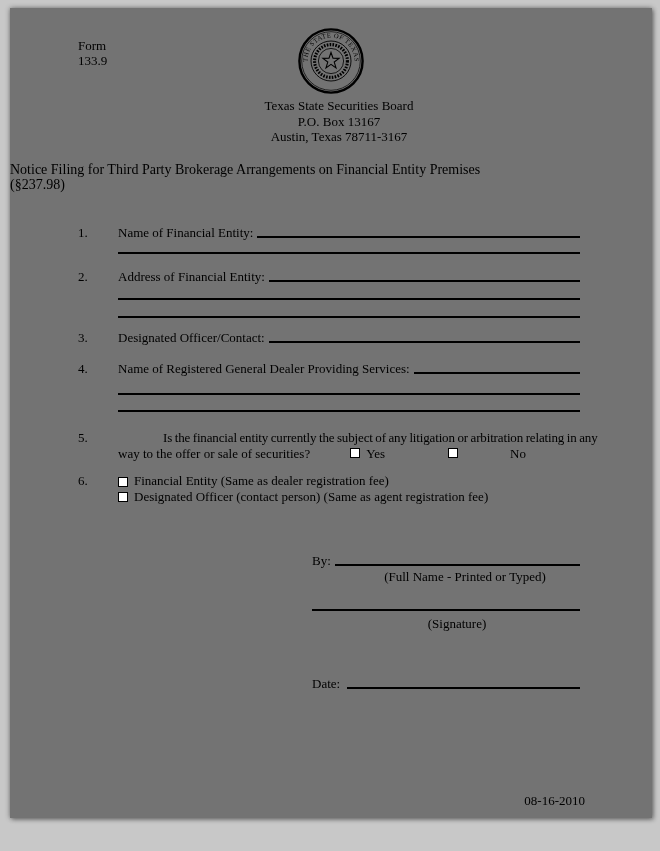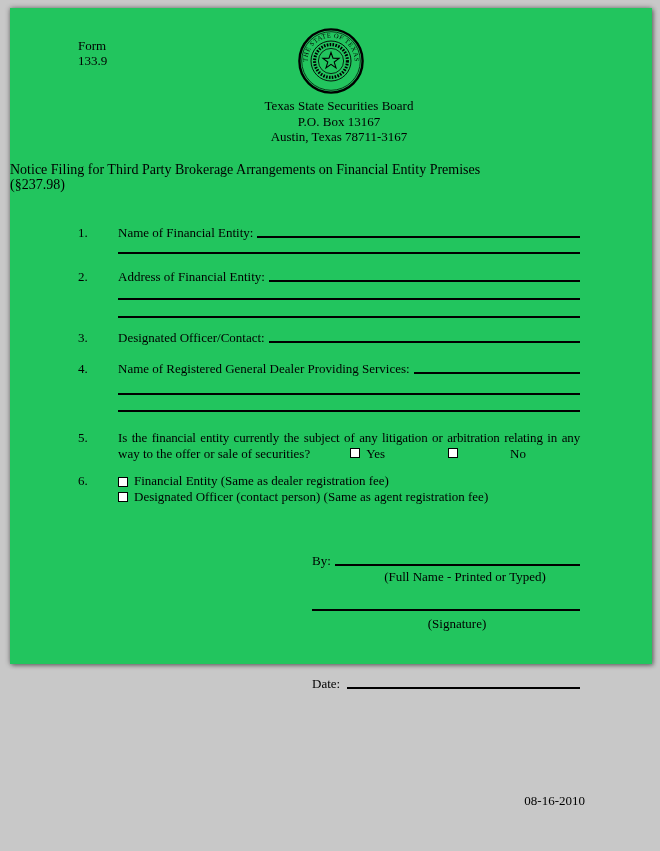--- a/index.html
+++ b/index.html
@@ -7,22 +7,22 @@
   body {
     background: #c8c8c8;
     font-family: "Liberation Serif", serif;
     color: #000;
     overflow: hidden;
     position: relative;
   }
   .page {
     position: absolute;
     left: 10px; top: 8px;
-    width: 642px; height: 656px;
-    background: #22c55e;
+    width: 642px; height: 810px;
+    background: #737373;
     box-shadow: 0 0 5px rgba(0,0,0,0.45), 2px 2px 4px rgba(0,0,0,0.25);
     font-size: 13px;
     line-height: 15.5px;
   }
   .abs { position: absolute; }
 
   
   .form-id { left: 68px; top: 30px; line-height: 15px; }
   .seal { left: 50%; top: 19px; transform: translateX(-50%); width: 68px; height: 68px; }
   .org-block { left: 0; right: 0; top: 90px; text-align: center; margin-left: 16px; }
@@ -38,20 +38,21 @@
   .fill-line { flex: 1; border-bottom: 2px solid #000; margin: 0 0 3px 4px; }
   .full-line { border-top: 2px solid #000; height: 0; }
   .ml11 { margin-top: 11px; } .ml13 { margin-top: 13px; } .ml16 { margin-top: 16px; }
   .ml15 { margin-top: 15px; } .ml16b { margin-top: 16px; }
 
   .justline {
     white-space: nowrap;
     text-align-last: justify;
     letter-spacing: -0.15px;
     word-spacing: -0.5px;
+    margin-left: 45px;
   }
   .opt-row { display: flex; align-items: flex-end; }
   .cb-group { display: inline-flex; align-items: flex-start; white-space: nowrap; }
   .cbox {
     display: inline-block; flex: none;
     width: 10px; height: 10px;
     border: 1.4px solid #000;
     margin-top: 2px; margin-right: 6px;
     background: #fff;
   }

